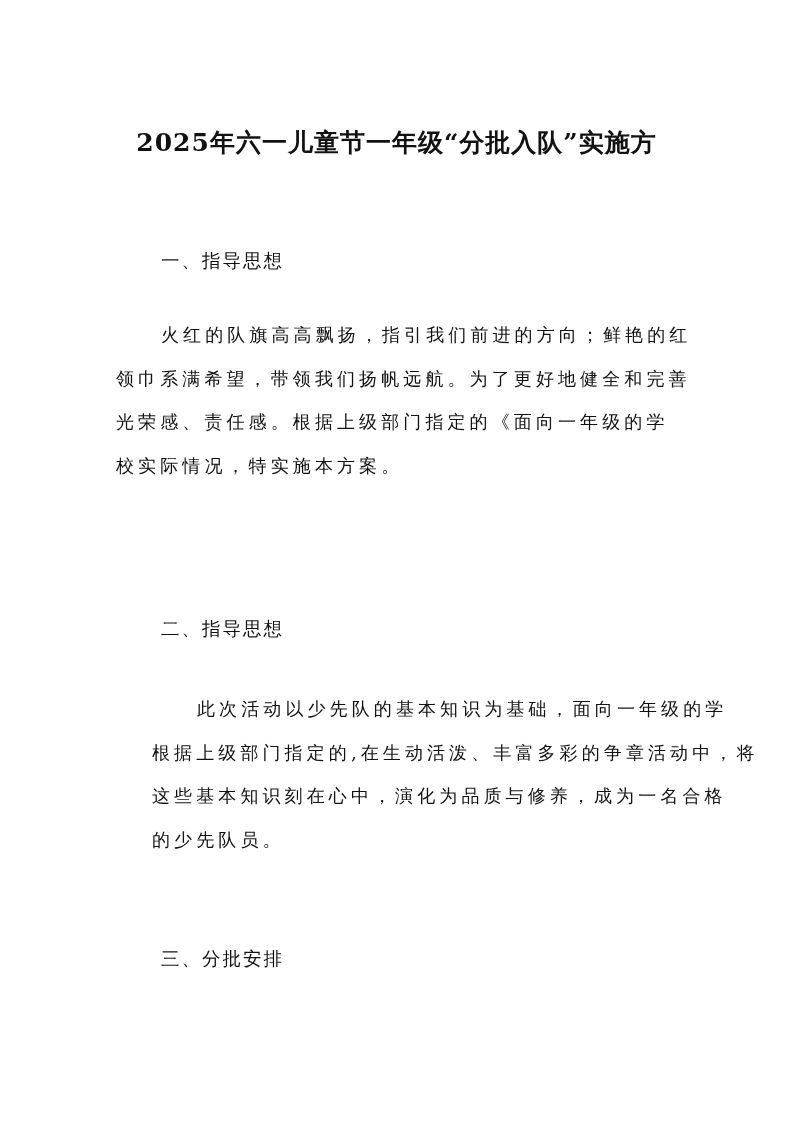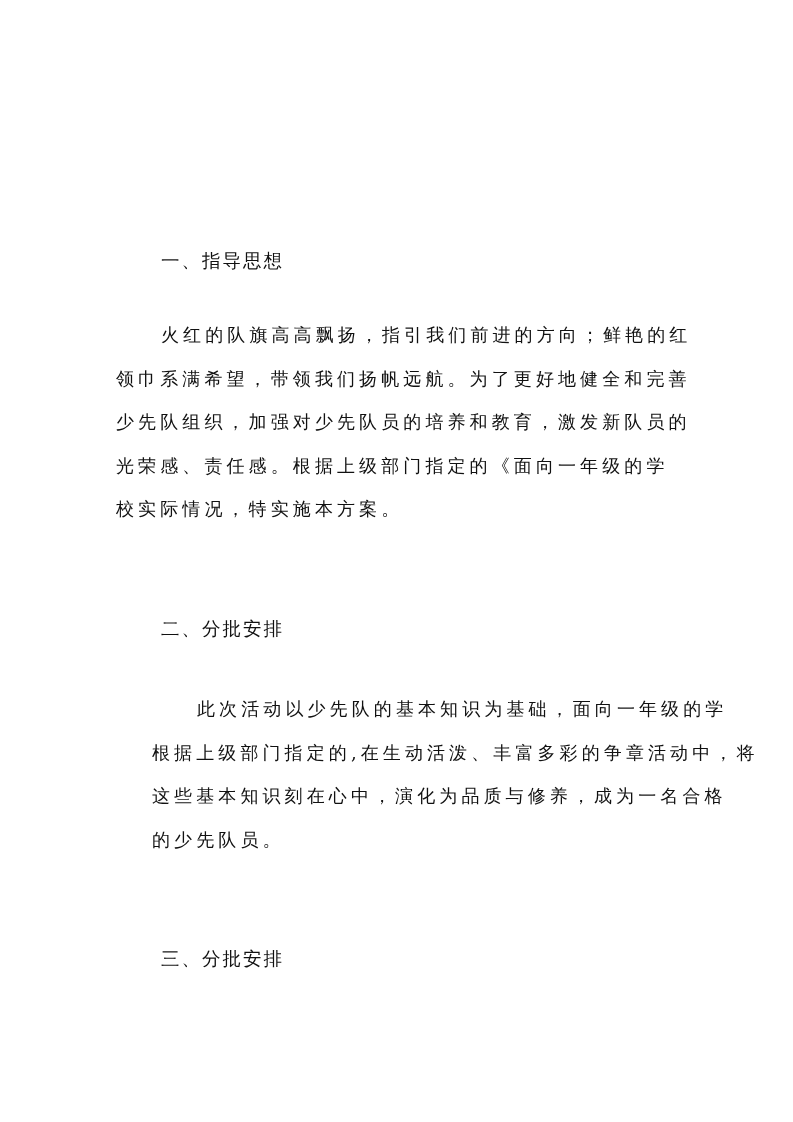--- a/index.html
+++ b/index.html
@@ -11,32 +11,32 @@
   .heading { position: absolute; left: 161px; font-size: 18.5px; letter-spacing: 2px; white-space: nowrap; }
   .para { position: absolute; left: 116px; width: 562px; }
   .line { height: 43.5px; line-height: 43.5px; font-size: 18px; white-space: nowrap;
           letter-spacing: 4.1px; }
   .line.indent { padding-left: 45px; }
 </style>
 </head>
 <body>
 
 <div class="page">
+  <div class="title">2025年六一儿童节一年级“分批入队”实施方</div>
 
   <div class="heading" style="top:248px;">一、指导思想</div>
 
   <div class="para" style="top:313px;">
     <div class="line indent">火红的队旗高高飘扬，指引我们前进的方向；鲜艳的红</div>
     <div class="line">领巾系满希望，带领我们扬帆远航。为了更好地健全和完善</div>
-    <div class="line">少先队组织，加强对少先队员的培养和教育，激发新队员的</div>
     <div class="line">光荣感、责任感。根据上级部门指定的《面向一年级的学</div>
     <div class="line">校实际情况，特实施本方案。</div>
   </div>
 
-  <div class="heading" style="top:616px;">二、分批安排</div>
+  <div class="heading" style="top:616px;">二、指导思想</div>
 
   <div class="para" style="top:687px;margin-left:36px;">
     <div class="line indent">此次活动以少先队的基本知识为基础，面向一年级的学</div>
     <div class="line">根据上级部门指定的,在生动活泼、丰富多彩的争章活动中，将</div>
     <div class="line">这些基本知识刻在心中，演化为品质与修养，成为一名合格</div>
     <div class="line">的少先队员。</div>
   </div>
 
   <div class="heading" style="top:946px;">三、分批安排</div>
 </div>

